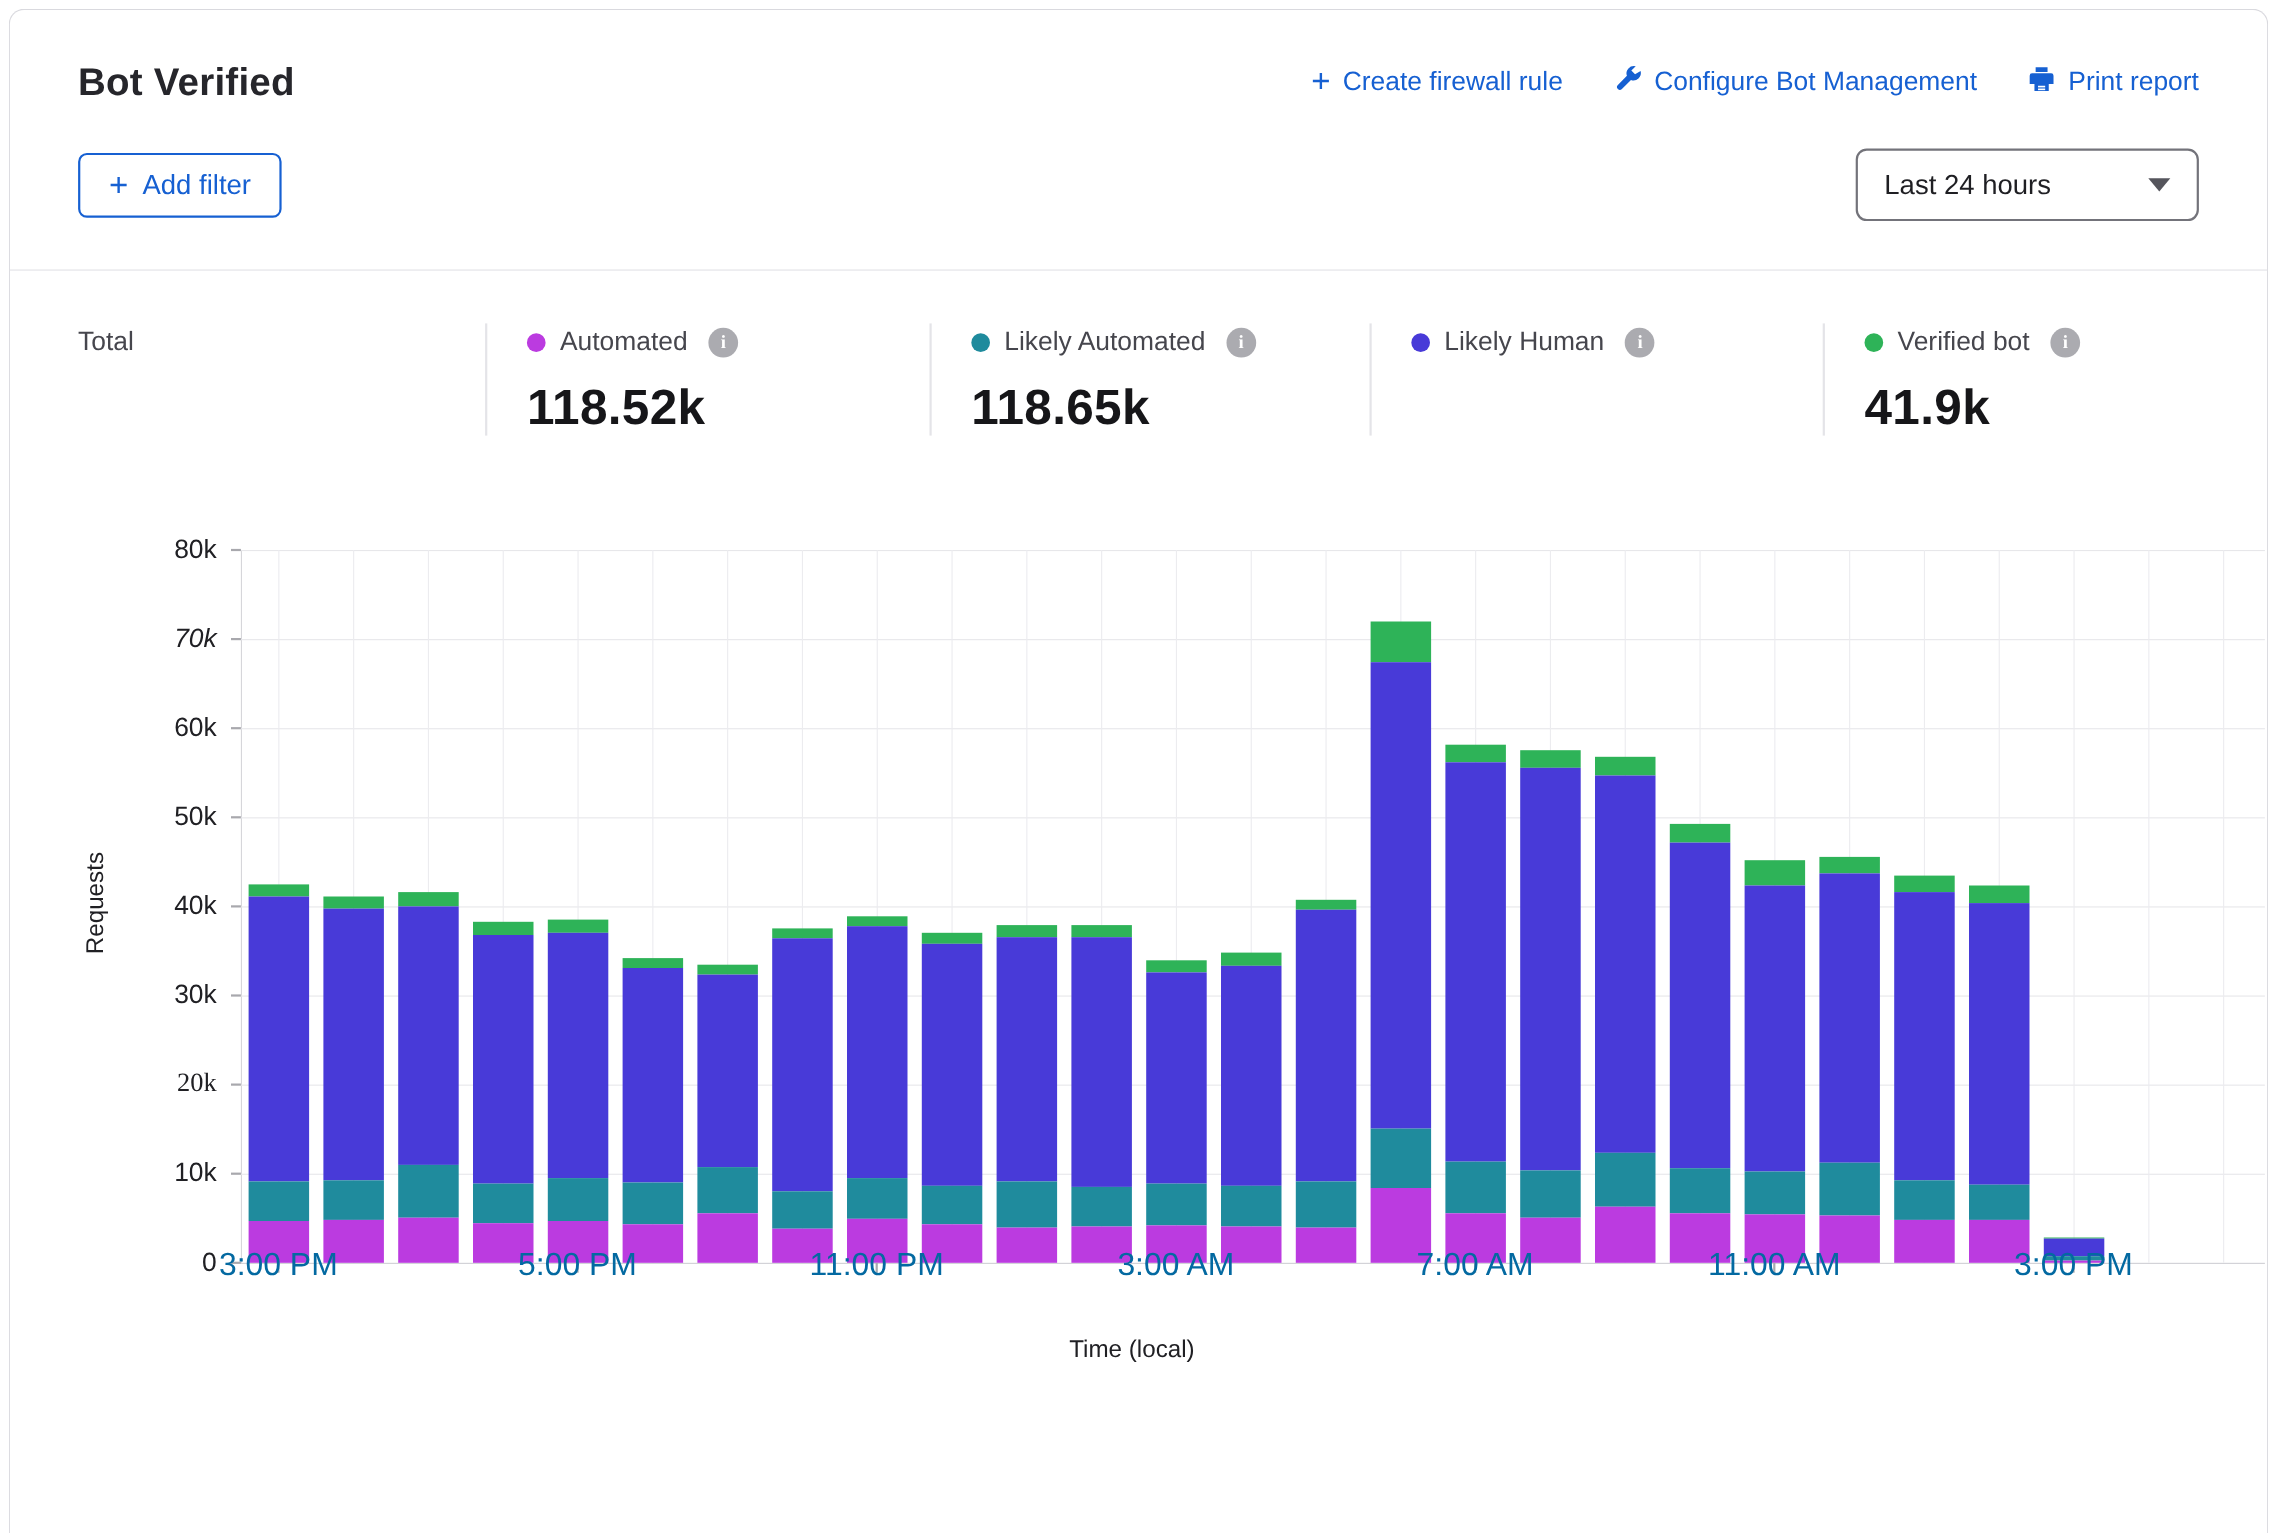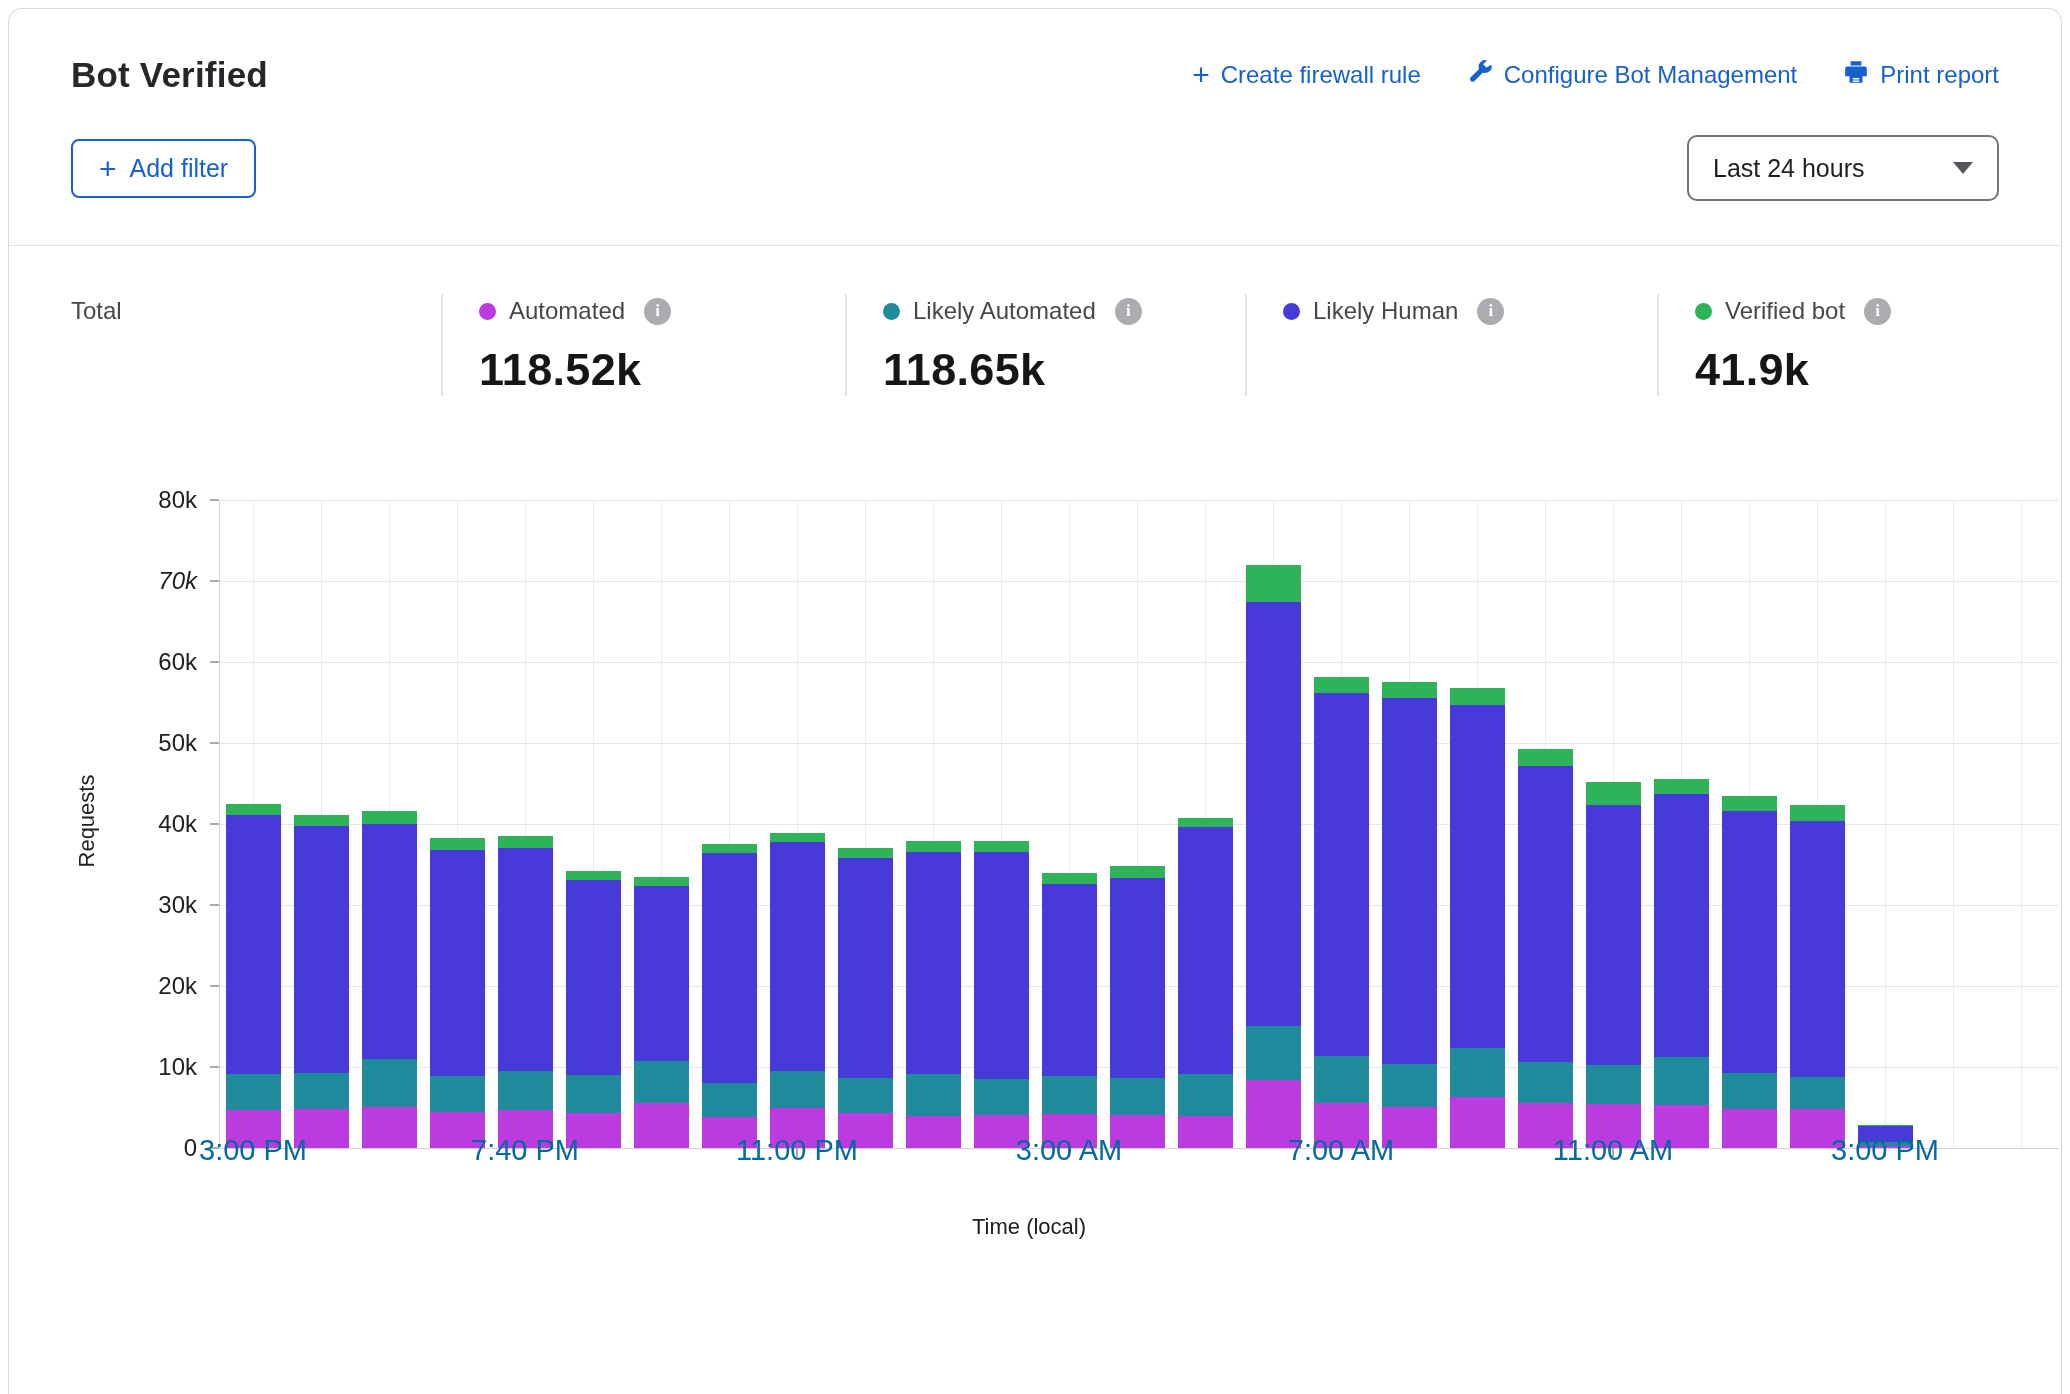--- a/index.html
+++ b/index.html
@@ -165,21 +165,21 @@
         <div class="axis-title-y">Requests</div>
         <div class="axis-title-x">Time (local)</div>
       <div class="hgrid axis0" style="top: 648px;"></div>
           <div class="ytick" style="top: 647px;"></div>
           <div class="ylab" style="top: 648px;">0</div>
           <div class="hgrid" style="top: 567px;"></div>
           <div class="ytick" style="top: 566px;"></div>
           <div class="ylab" style="top: 567px;">10k</div>
           <div class="hgrid" style="top: 486px;"></div>
           <div class="ytick" style="top: 485px;"></div>
-          <div class="ylab" style="top: 486px;">20k</div>
+          <div class="ylab" style="top: 486px; font-family: Liberation Serif, serif;">20k</div>
           <div class="hgrid" style="top: 405px;"></div>
           <div class="ytick" style="top: 404px;"></div>
           <div class="ylab" style="top: 405px;">30k</div>
           <div class="hgrid" style="top: 324px;"></div>
           <div class="ytick" style="top: 323px;"></div>
           <div class="ylab" style="top: 324px;">40k</div>
           <div class="hgrid" style="top: 243px;"></div>
           <div class="ytick" style="top: 242px;"></div>
           <div class="ylab" style="top: 243px;">50k</div>
           <div class="hgrid" style="top: 162px;"></div>
@@ -364,21 +364,21 @@
           </div>
           <div class="bar" style="left: 1638.5px; width: 55px;">
             <div class="seg" style="height: 1.62px; background: rgb(187, 59, 224);"></div>
             <div class="seg" style="height: 4.05px; background: rgb(31, 139, 157);"></div>
             <div class="seg" style="height: 16.2px; background: rgb(72, 58, 216);"></div>
             <div class="seg" style="height: 0.81px; background: rgb(46, 179, 88);"></div>
           </div>
           <div class="xtick" style="left: 33px;"></div>
           <div class="xlab" style="left: 34px;">3:00 PM</div>
           <div class="xtick" style="left: 305px;"></div>
-          <div class="xlab" style="left: 306px;">7:40 PM</div>
+          <div class="xlab" style="left: 306px;">5:00 PM</div>
           <div class="xtick" style="left: 577px;"></div>
           <div class="xlab" style="left: 578px;">11:00 PM</div>
           <div class="xtick" style="left: 849px;"></div>
           <div class="xlab" style="left: 850px;">3:00 AM</div>
           <div class="xtick" style="left: 1121px;"></div>
           <div class="xlab" style="left: 1122px;">7:00 AM</div>
           <div class="xtick" style="left: 1393px;"></div>
           <div class="xlab" style="left: 1394px;">11:00 AM</div>
           <div class="xtick" style="left: 1665px;"></div>
           <div class="xlab" style="left: 1666px;">3:00 PM</div>

